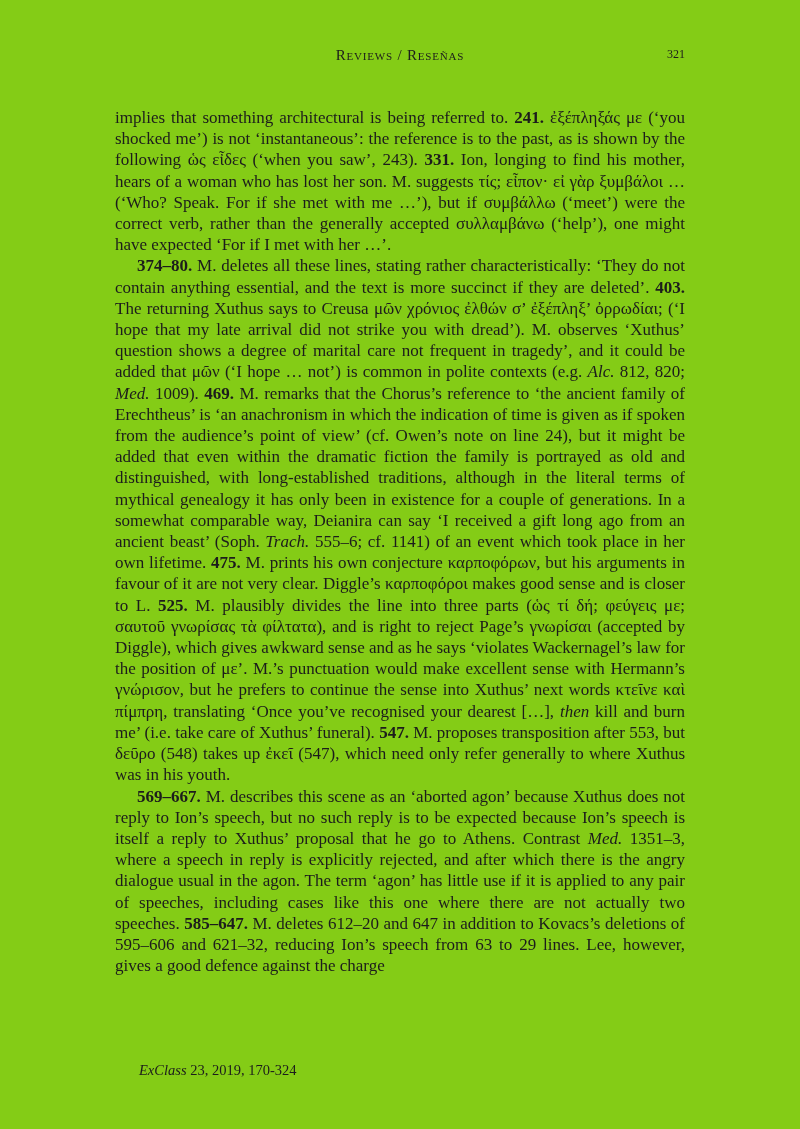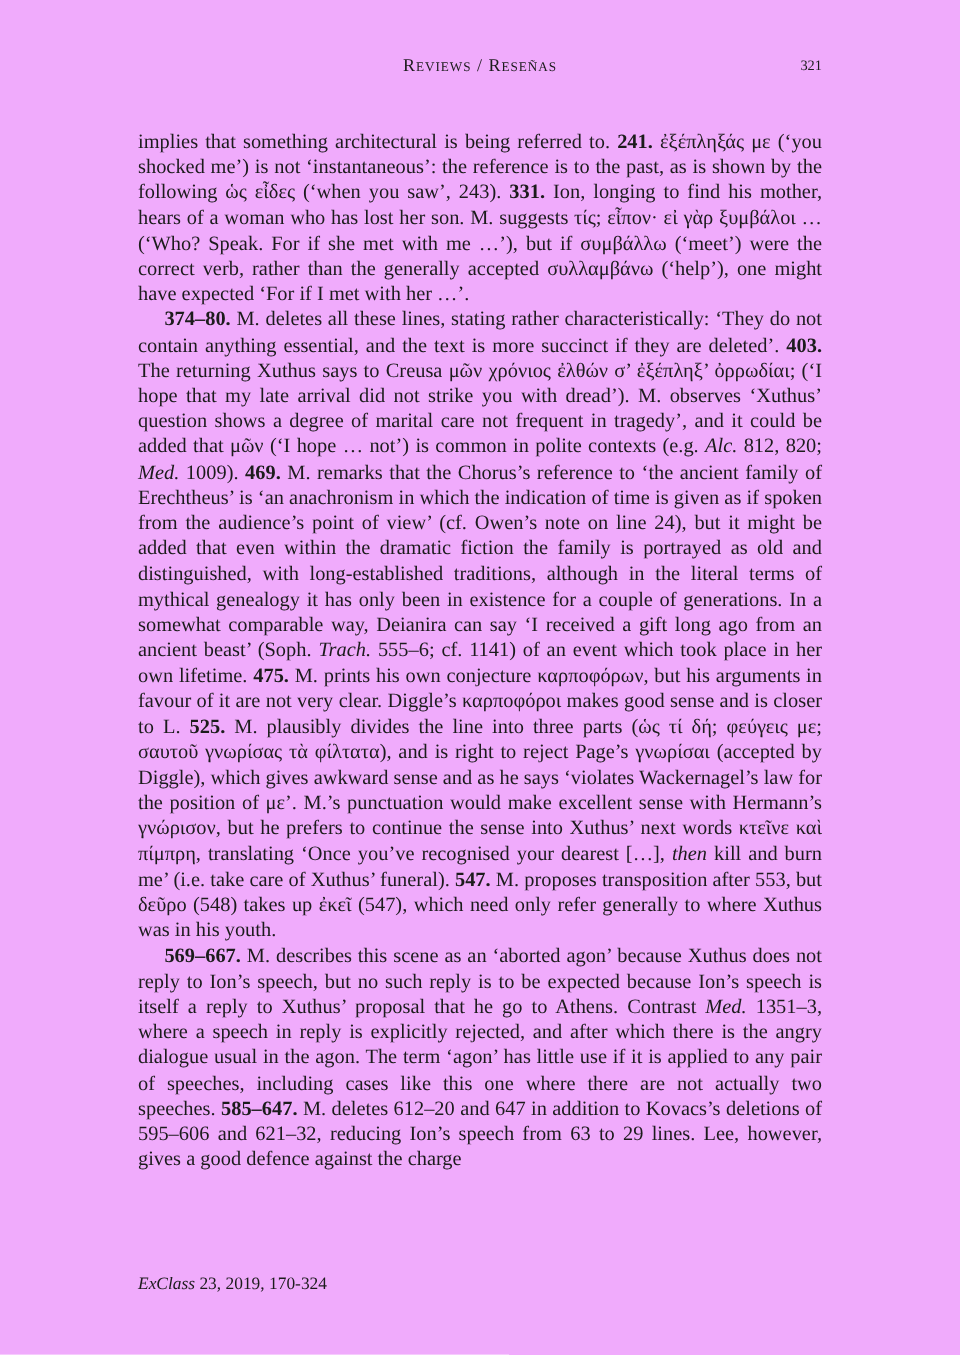--- a/index.html
+++ b/index.html
@@ -1,20 +1,20 @@
 <!DOCTYPE html>
 <html><head>
 <meta charset="utf-8">
 <style>
   html, body { margin: 0; padding: 0; background: #ffffff; }
   .page {
     position: relative;
     width: 800px;
     height: 1129px;
-    background: #f0abfc;
+    background: #84cc16;
     font-family: "Liberation Serif", "DejaVu Serif", serif;
     color: #1c1c1c;
     overflow: hidden;
   }
   .running-head {
     position: absolute;
     top: 47px;
     left: 115px;
     width: 570px;
     text-align: center;
@@ -48,21 +48,21 @@
     position: absolute;
     top: 1062px;
     left: 115px;
     width: 570px;
     font-size: 14.5px;
     display: flex;
     justify-content: space-between;
     align-items: baseline;
   }
   .doi { text-decoration: none; color: #1c1c1c; }
-  .journal-ref i { font-style: italic; }
+  .journal-ref i { font-style: italic; margin-left: 24px; }
 </style>
 </head>
 <body>
 
 <div class="page">
 
   <header class="running-head">
     <span class="head-title">Reviews / Reseñas</span>
     <span class="page-number">321</span>
   </header>

